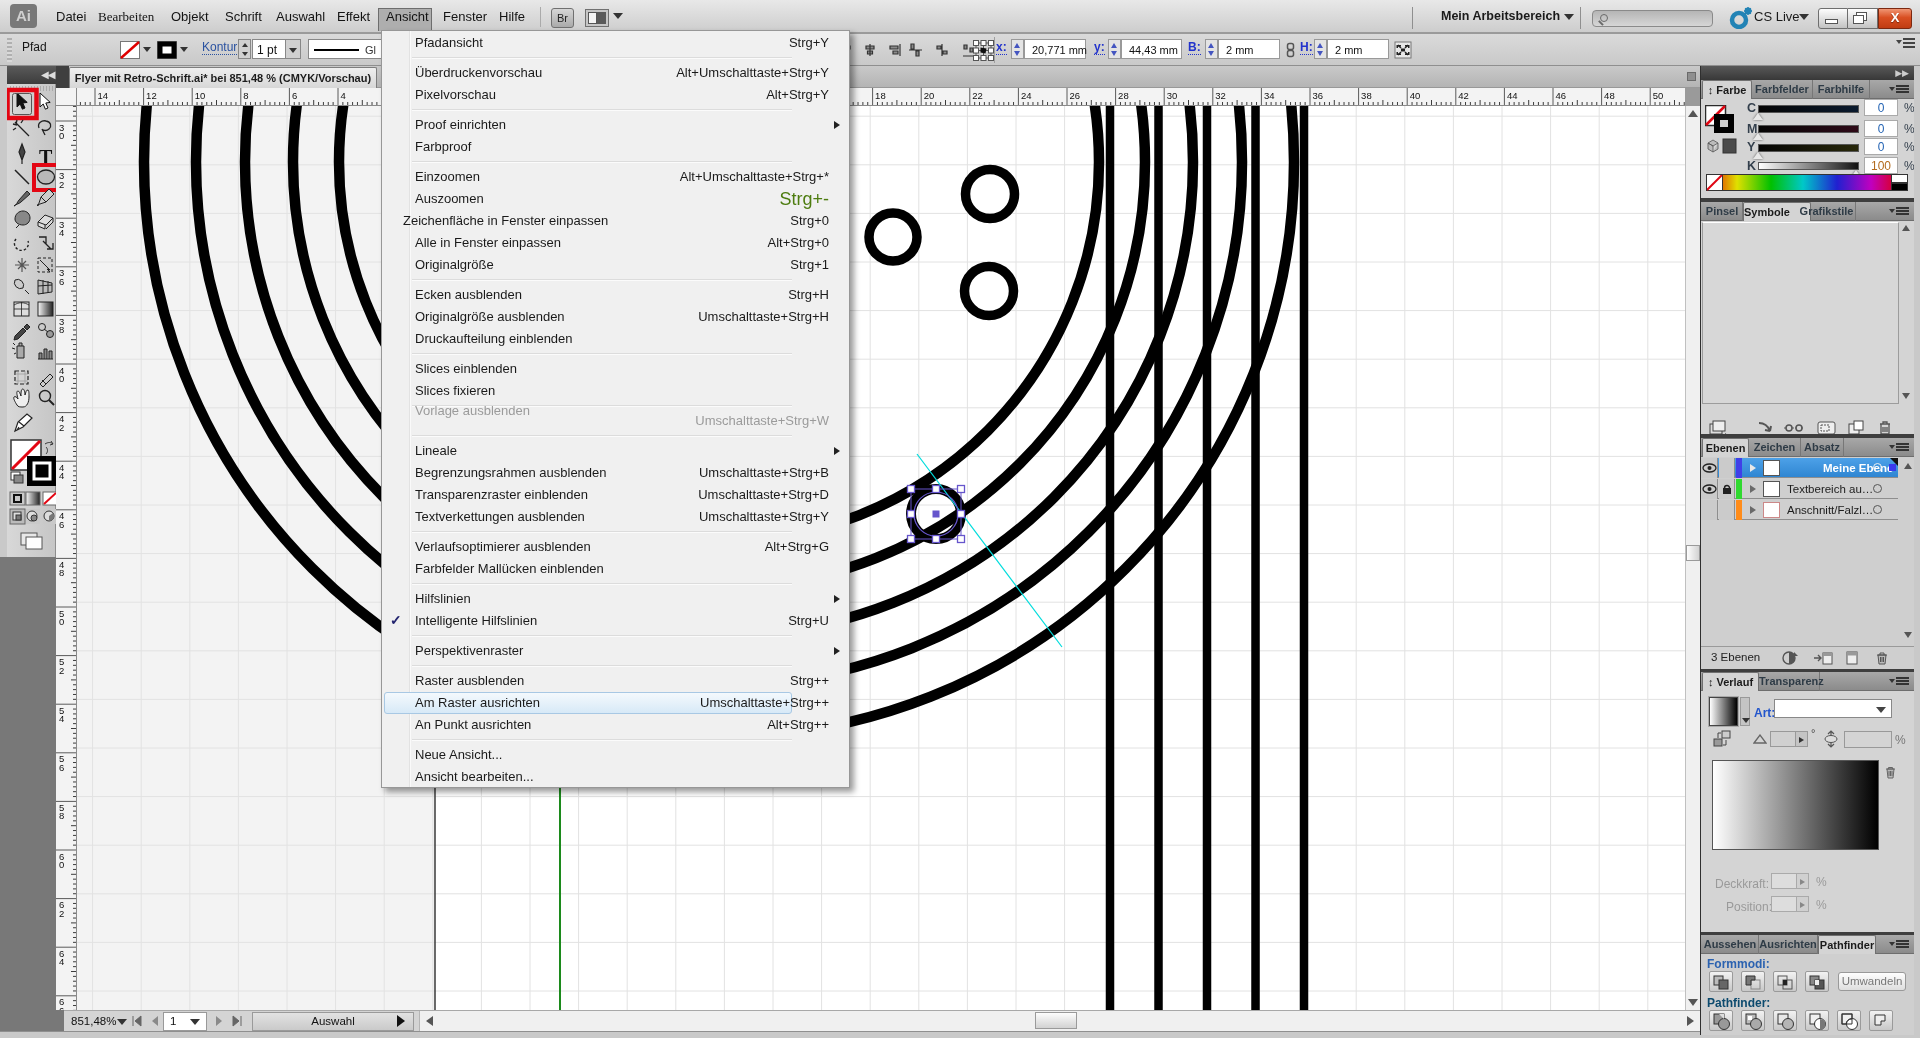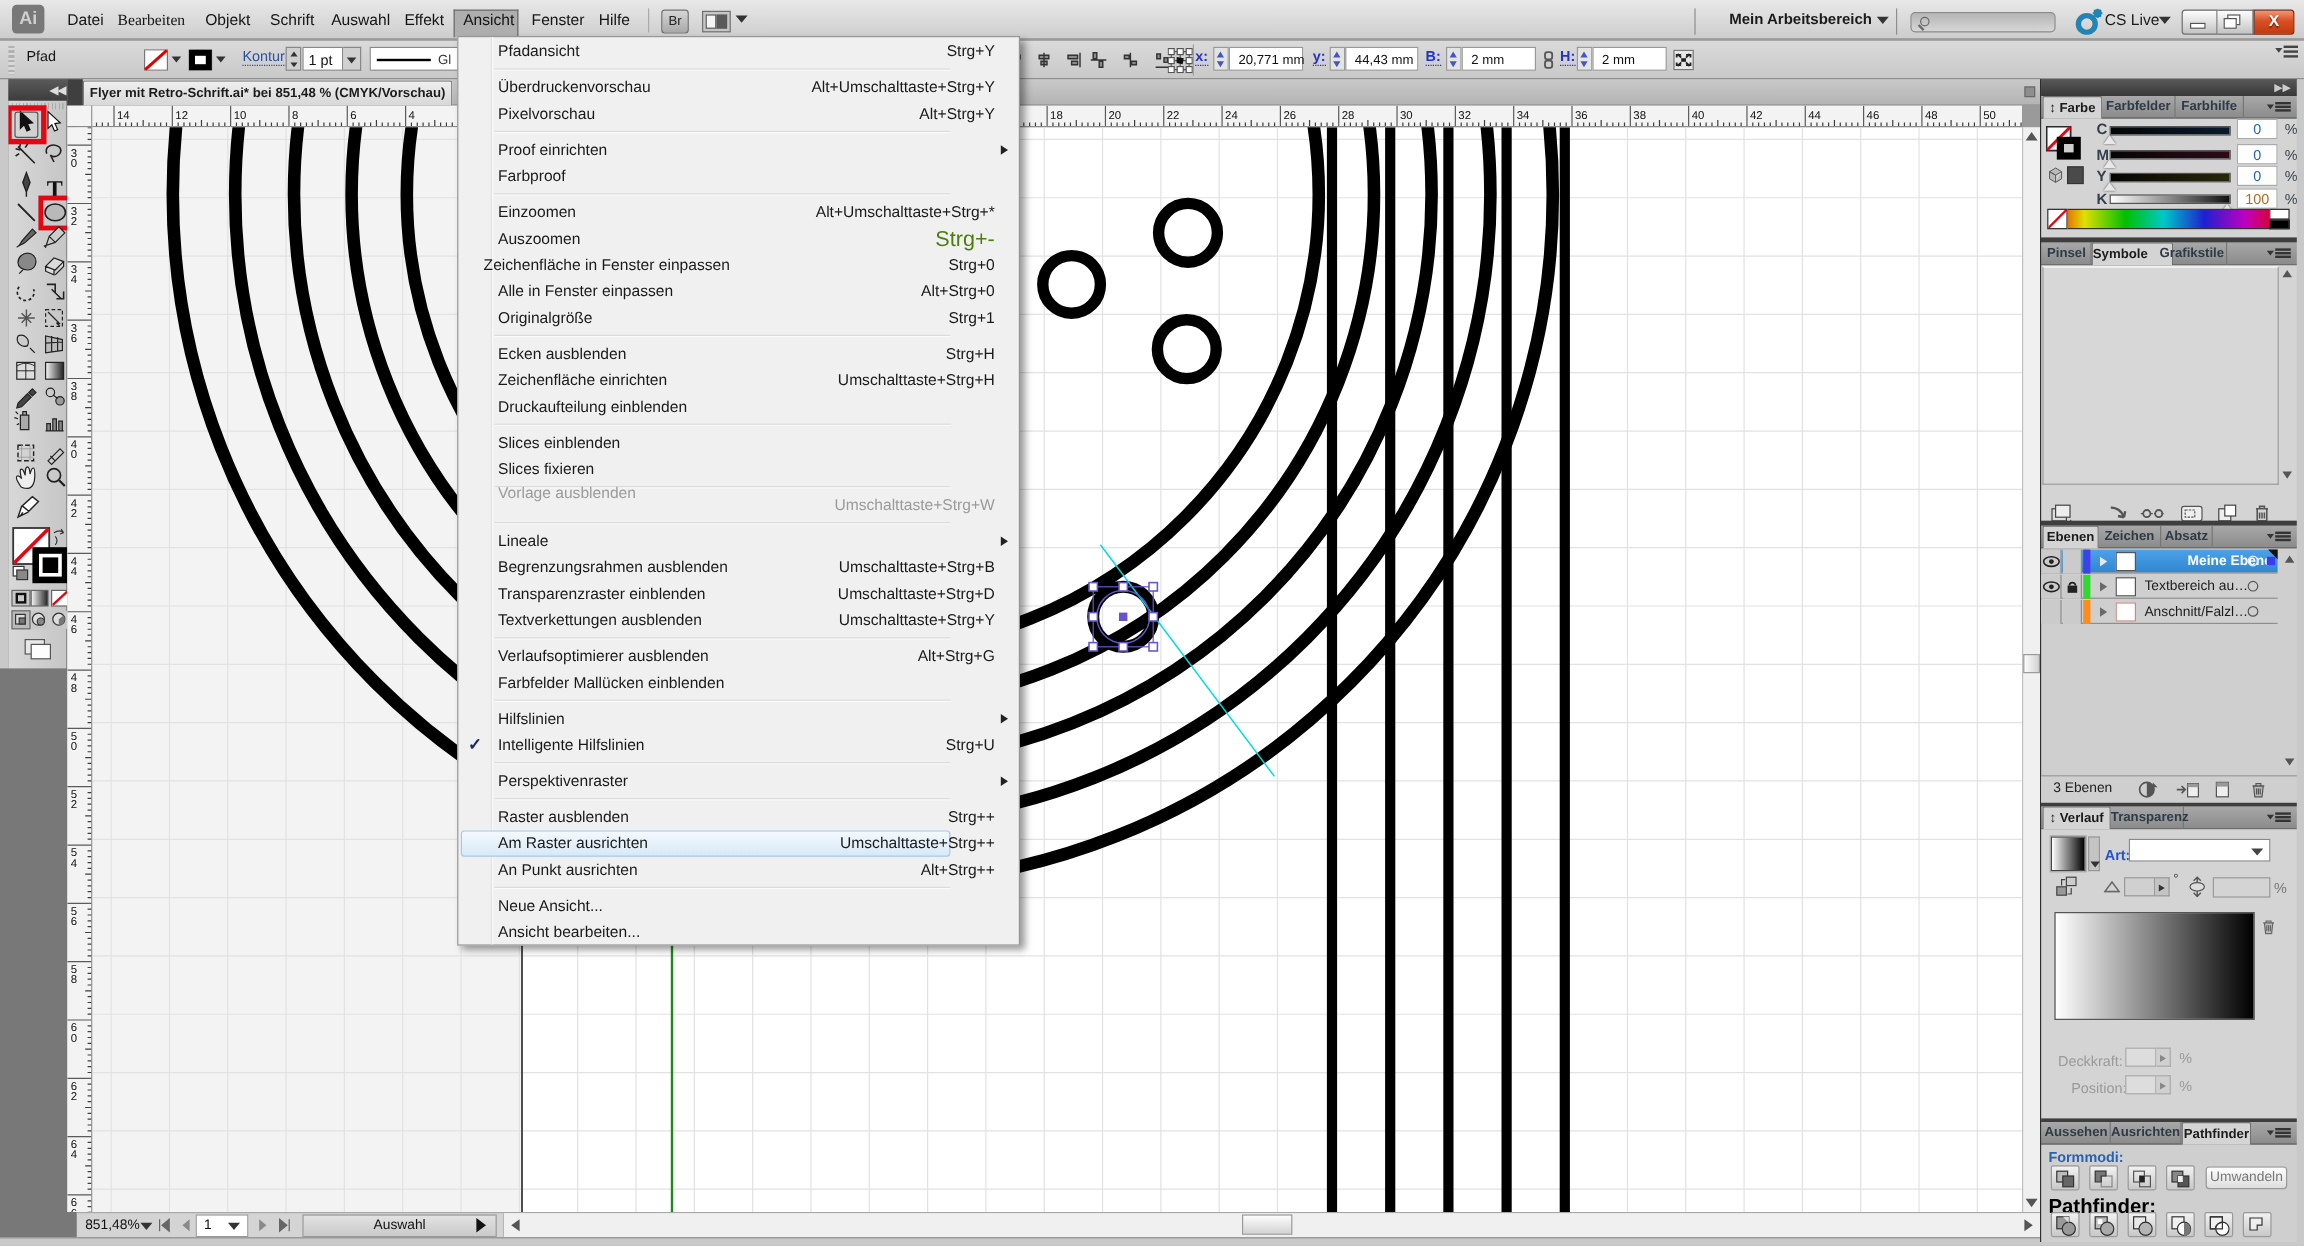--- a/index.html
+++ b/index.html
@@ -395,21 +395,21 @@
 <div class="abs" style="right:20px;top:157px;font-size:18px;color:#4d7c0f;line-height:22px;">Strg+-</div>
 <div class="abs" style="left:21px;top:179px;font-size:13px;color:#1a1a1a;line-height:22px;">Zeichenfläche in Fenster einpassen</div>
 <div class="abs" style="right:20px;top:179px;font-size:13px;color:#1a1a1a;line-height:22px;">Strg+0</div>
 <div class="abs" style="left:33px;top:201px;font-size:13px;color:#1a1a1a;line-height:22px;">Alle in Fenster einpassen</div>
 <div class="abs" style="right:20px;top:201px;font-size:13px;color:#1a1a1a;line-height:22px;">Alt+Strg+0</div>
 <div class="abs" style="left:33px;top:223px;font-size:13px;color:#1a1a1a;line-height:22px;">Originalgröße</div>
 <div class="abs" style="right:20px;top:223px;font-size:13px;color:#1a1a1a;line-height:22px;">Strg+1</div>
 <div class="abs" style="left:30px;top:248px;width:380px;height:1px;background:#dcdcdc;box-shadow:0 1px 0 #fbfbfb;"></div>
 <div class="abs" style="left:33px;top:253px;font-size:13px;color:#1a1a1a;line-height:22px;">Ecken ausblenden</div>
 <div class="abs" style="right:20px;top:253px;font-size:13px;color:#1a1a1a;line-height:22px;">Strg+H</div>
-<div class="abs" style="left:33px;top:275px;font-size:13px;color:#1a1a1a;line-height:22px;">Zeichenfläche einrichten</div>
+<div class="abs" style="left:33px;top:275px;font-size:13px;color:#1a1a1a;line-height:22px;">Originalgröße ausblenden</div>
 <div class="abs" style="right:20px;top:275px;font-size:13px;color:#1a1a1a;line-height:22px;">Umschalttaste+Strg+H</div>
 <div class="abs" style="left:33px;top:297px;font-size:13px;color:#1a1a1a;line-height:22px;">Druckaufteilung einblenden</div>
 <div class="abs" style="left:30px;top:322px;width:380px;height:1px;background:#dcdcdc;box-shadow:0 1px 0 #fbfbfb;"></div>
 <div class="abs" style="left:33px;top:327px;font-size:13px;color:#1a1a1a;line-height:22px;">Slices einblenden</div>
 <div class="abs" style="left:33px;top:349px;font-size:13px;color:#1a1a1a;line-height:22px;">Slices fixieren</div>
 <div class="abs" style="left:30px;top:374px;width:380px;height:1px;background:#dcdcdc;box-shadow:0 1px 0 #fbfbfb;"></div>
 <div class="abs" style="left:33px;top:369px;font-size:13px;color:#9b9b9b;line-height:22px;">Vorlage ausblenden</div>
 <div class="abs" style="right:20px;top:379px;font-size:13px;color:#9b9b9b;line-height:22px;">Umschalttaste+Strg+W</div>
 <div class="abs" style="left:30px;top:404px;width:380px;height:1px;background:#dcdcdc;box-shadow:0 1px 0 #fbfbfb;"></div>
 <div class="abs" style="left:33px;top:409px;font-size:13px;color:#1a1a1a;line-height:22px;">Lineale</div>
@@ -676,21 +676,21 @@
           <rect x="4" y="4" width="9" height="9" fill="none" stroke="#555"></rect>
           <rect x="9" y="8" width="9" height="9" fill="none" stroke="#555"></rect>
           <rect x="9" y="8" width="4" height="5" fill="#222"></rect>
         </svg></div>
 <div class="abs" style="left:104px;top:17px;width:24px;height:21px;background:linear-gradient(#f2f2f2,#c8c8c8);border:1px solid #9a9a9a;border-radius:2px;"><svg width="24" height="21">
           <rect x="4" y="4" width="9" height="9" fill="#888" stroke="#333"></rect>
           <rect x="9" y="8" width="9" height="9" fill="#555" stroke="#333"></rect>
           <rect x="9" y="8" width="4" height="5" fill="#eee"></rect>
         </svg></div>
 <div class="abs" style="left:137px;top:18px;width:68px;height:19px;background:linear-gradient(#fefefe,#dedede);border:1px solid #999;border-radius:3px;font-size:11.5px;color:#777;text-align:center;padding-top:2px;">Umwandeln</div>
-<div class="abs" style="left:6px;top:42px;font-size:17px;font-weight:bold;color:#000000;">Pathfinder:</div>
+<div class="abs" style="left:6px;top:42px;font-size:12px;font-weight:bold;color:#0c4a6e;">Pathfinder:</div>
 <div class="abs" style="left:8px;top:56px;width:24px;height:21px;background:linear-gradient(#f2f2f2,#c8c8c8);border:1px solid #9a9a9a;border-radius:2px;"><svg width="24" height="21">
           <rect x="4" y="3" width="10" height="10" fill="#999" stroke="#333"></rect>
           <circle cx="14" cy="13" r="5.5" fill="#999" stroke="#333"></circle>
           <path d="M9 3 h5 v5 z" fill="#ddd"></path>
         </svg></div>
 <div class="abs" style="left:40px;top:56px;width:24px;height:21px;background:linear-gradient(#f2f2f2,#c8c8c8);border:1px solid #9a9a9a;border-radius:2px;"><svg width="24" height="21">
           <rect x="4" y="3" width="10" height="10" fill="#bbb" stroke="#333"></rect>
           <circle cx="14" cy="13" r="5.5" fill="#aaa" stroke="#333"></circle>
           <rect x="6" y="5" width="4" height="4" fill="#fff"></rect>
         </svg></div>

